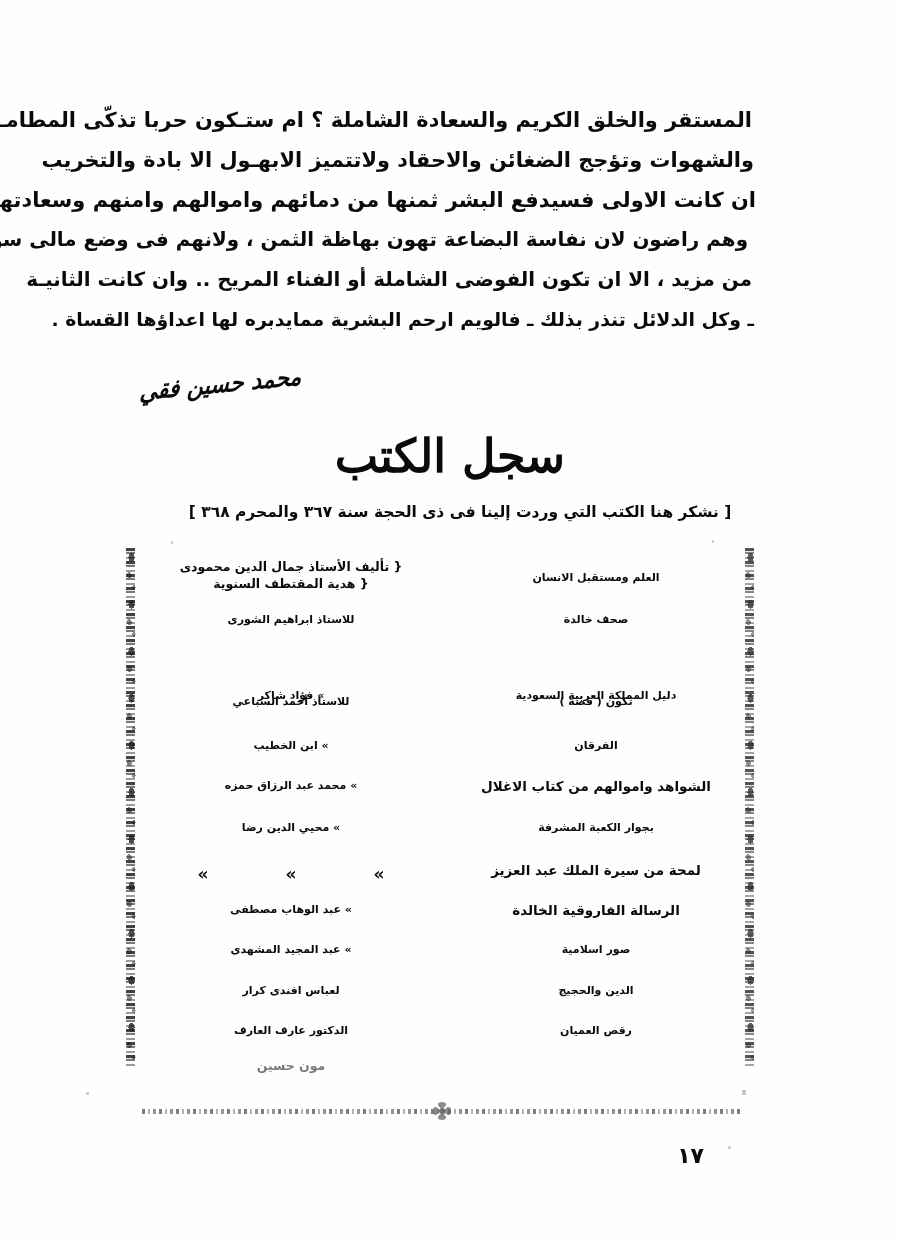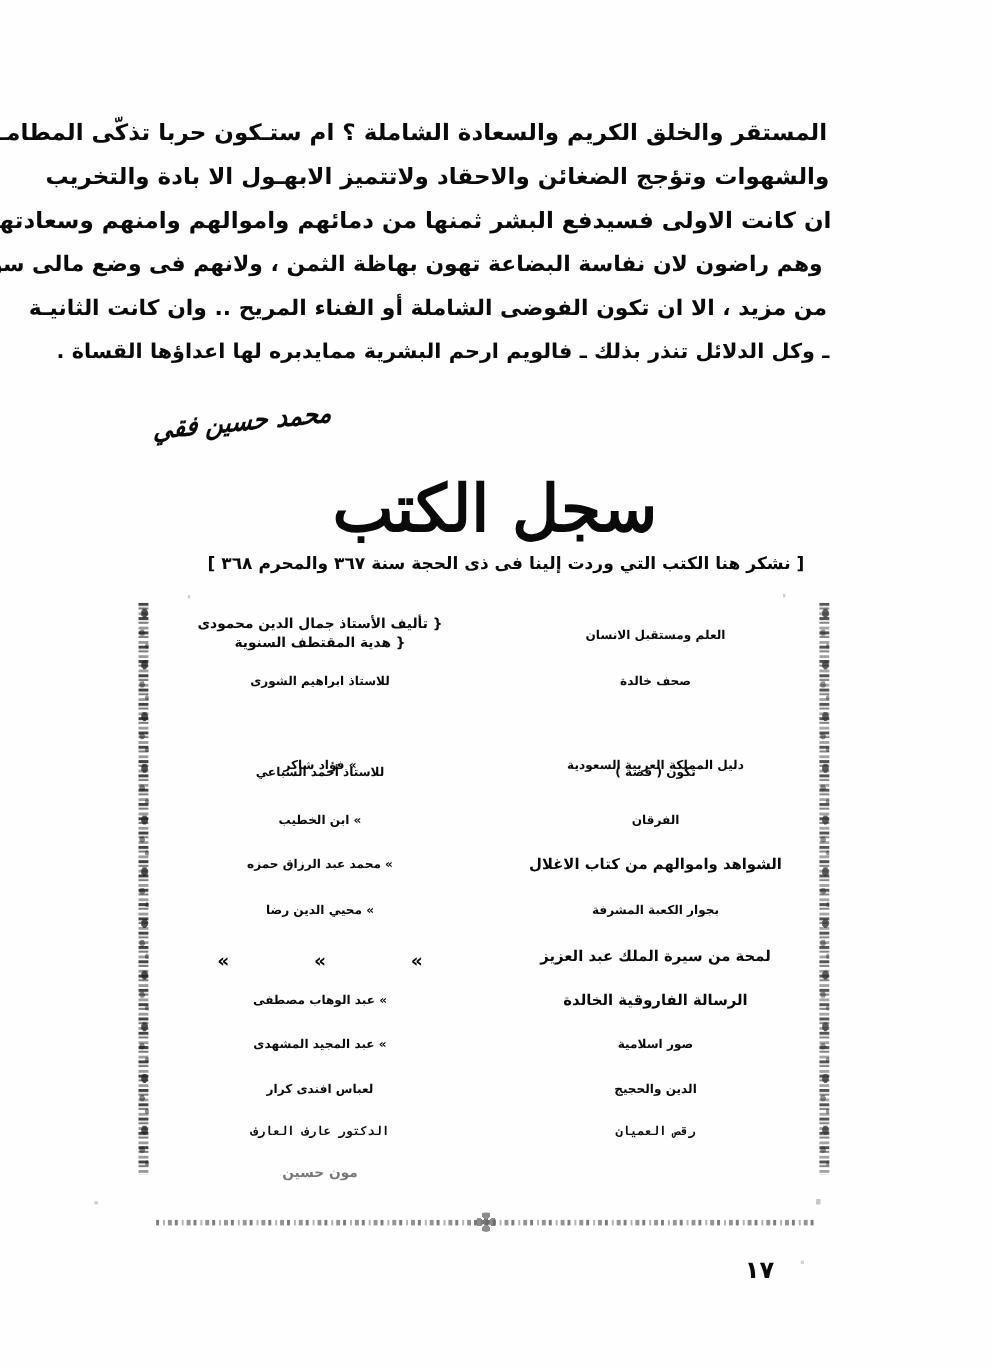--- a/index.html
+++ b/index.html
@@ -79,21 +79,21 @@
     letter-spacing: -1px;
   }
 
   
   .section-title {
     position: absolute;
     top: 432px;
     left: 0;
     right: 0;
     text-align: center;
-    font-size: 59px;
+    font-size: 46px;
     font-weight: 700;
     font-family: "DejaVu Serif", "Liberation Serif", serif;
     letter-spacing: 1px;
     line-height: 1.05;
   }
 
   
   .section-note {
     position: absolute;
     top: 503px;
@@ -181,21 +181,21 @@
   .r1  { position: absolute; top: 66px;  width: 100%; }
   .r2  { position: absolute; top: 98px; width: 100%; margin-top: 44px; }
   .r3  { position: absolute; top: 148px; width: 100%; }
   .r4  { position: absolute; top: 192px; width: 100%; }
   .r5  { position: absolute; top: 232px; width: 100%; }
   .r6  { position: absolute; top: 274px; width: 100%; }
   .r7  { position: absolute; top: 316px; width: 100%; }
   .r8  { position: absolute; top: 356px; width: 100%; }
   .r9  { position: absolute; top: 396px; width: 100%; }
   .r10 { position: absolute; top: 437px; width: 100%; }
-  .r11 { position: absolute; top: 477px; width: 100%; font-family: Liberation Mono, monospace; }
+  .r11 { position: absolute; top: 477px; width: 100%; }
 
   .entry.small { font-size: 13.5px; }
   .entry.xsmall { font-size: 12.5px; }
 
   
   .brace-group {
     position: absolute;
     top: 10px;
     width: 100%;
     text-align: center;

